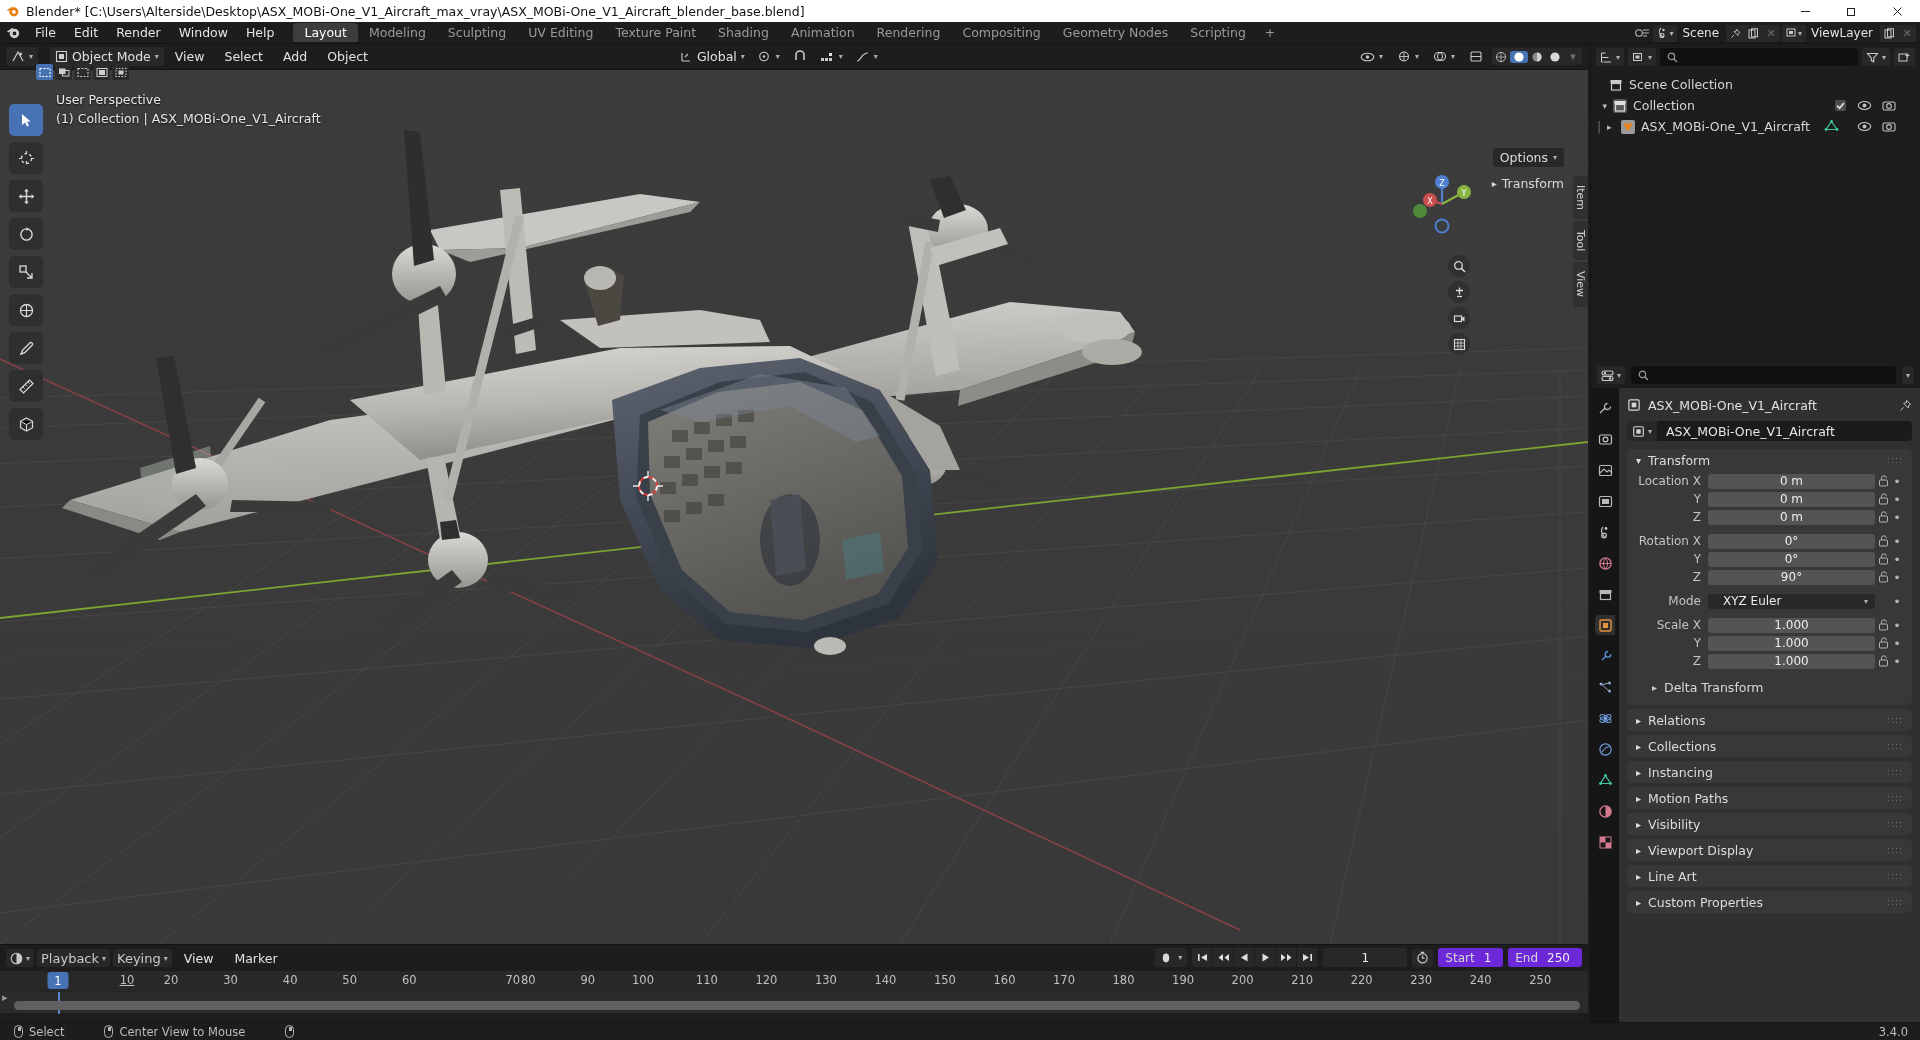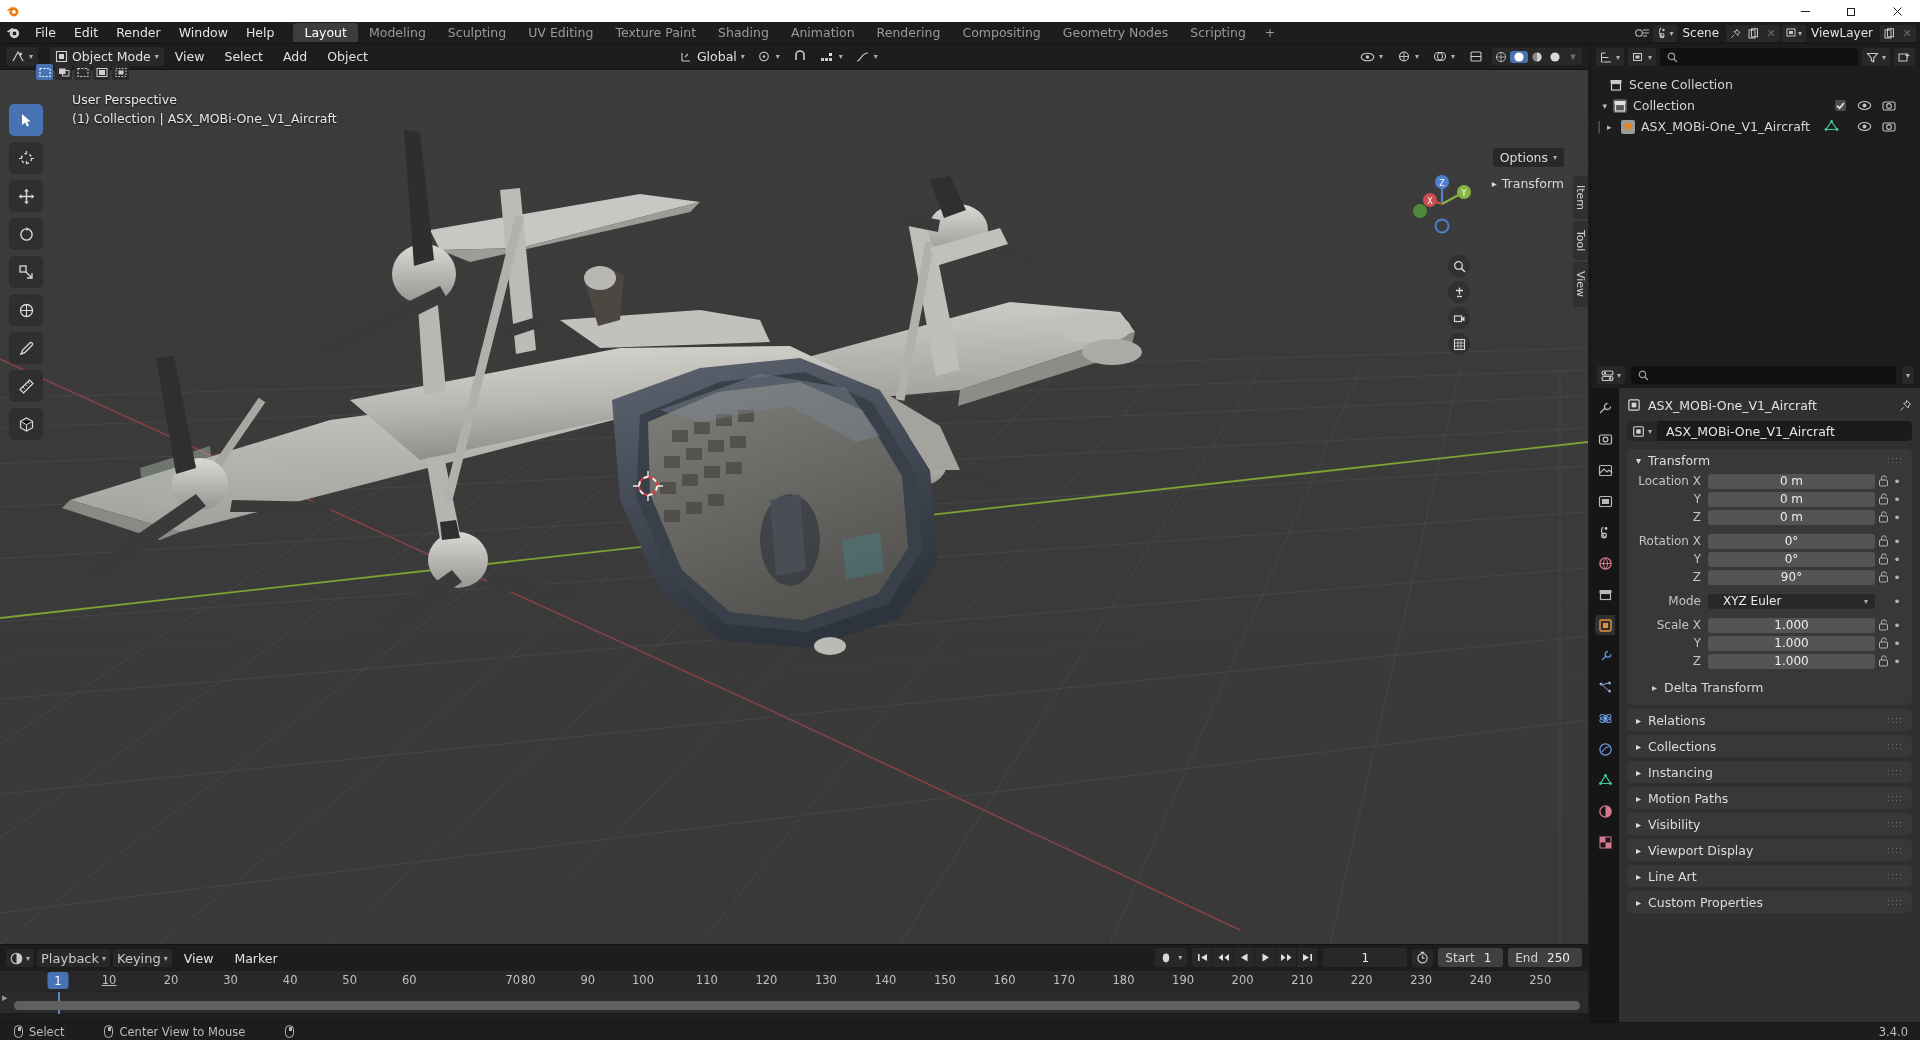--- a/index.html
+++ b/index.html
@@ -62,21 +62,21 @@
   .selmodes { position:absolute; left:36px; top:64px; display:flex; gap:2px; z-index:6;}
   .selmode { width:17px; height:16px; background:#2b2b2b; border-radius:2px;
              display:flex; align-items:center; justify-content:center;}
   .selmode.active { background:#4772b3; }
 
   
   .viewport {
     position:absolute; left:0; top:70px; width:1588px; height:874px;
     overflow:hidden; background:#3b3b3b;
   }
-  .vp-overlay-text { position:absolute; left:56px; top:20px; z-index:5; pointer-events:none;margin-left:16px; }
+  .vp-overlay-text { position:absolute; left:56px; top:20px; z-index:5; pointer-events:none; }
   .vp-overlay-text div { font-size:12.5px; color:#e8e8e8; text-shadow:0 1px 2px rgba(0,0,0,.8); line-height:19px;}
 
   
   .toolcol { position:absolute; left:9px; top:104px; width:34px; z-index:7;
              display:flex; flex-direction:column; gap:6px;}
   .tool { width:34px; height:32px; background:#2f2f2f; border-radius:5px;
           display:flex; align-items:center; justify-content:center; }
   .tool.active { background:#4772b3; }
 
   
@@ -150,21 +150,21 @@
   .timeline { position:absolute; left:0; top:944px; width:1588px; height:78px; background:#1d1d1d;
               border-top:1px solid #131313;}
   .tl-hdr { height:26px; display:flex; align-items:center; gap:3px; padding-left:6px;}
   .tl-right { position:absolute; right:6px; top:3px; display:flex; align-items:center; gap:5px;}
   .tl-keyset { display:flex; align-items:center; height:19px; background:#282828; border-radius:3px; padding:0 5px; gap:6px;}
   .tl-transport { display:flex; height:19px; background:#282828; border-radius:3px; overflow:hidden;}
   .tl-tbtn { width:21px; display:flex; align-items:center; justify-content:center; color:#e0e0e0;
              border-right:1px solid #1d1d1d;}
   .tl-frame { height:19px; width:84px; background:#282828; border-radius:3px; display:flex;
               align-items:center; justify-content:center; font-size:12px;}
-  .tl-range { height:19px; background:#404040; border-radius:3px; display:flex; align-items:center;}
+  .tl-range { height:19px; background:#6d28d9; border-radius:3px; display:flex; align-items:center;}
   .tl-range .rl { padding:0 7px; font-size:12px; color:#d5d5d5;}
   .tl-range .rv { padding:0 12px 0 2px; font-size:12px; color:#eaeaea;}
   .tl-ruler { position:relative; height:20px; background:#282828; }
   .tick { position:absolute; top:2px; font-size:11.5px; color:#c0c0c0; transform:translateX(-50%);}
   .tl-track { position:relative; height:22px; background:#2b2b2b; border-top:1px solid #232323;}
   .playhead { position:absolute; top:0; width:2px; background:#5a86c9; }
   .playhead-lbl { position:absolute; top:1px; height:17px; min-width:21px; padding:0 5px; background:#4772b3;
                   color:#fff; font-size:11.5px; border-radius:3px; display:flex; align-items:center;
                   justify-content:center; transform:translateX(-50%); }
   .tl-scroll { position:absolute; left:14px; right:8px; bottom:3px; height:9px; background:#606060;
@@ -186,20 +186,21 @@
 <body>
 
 <div class="app">
 
   <div class="titlebar">
     <svg class="blogo" viewBox="0 0 16 16">
       <circle cx="9" cy="9" r="5.2" fill="#e87d0d"></circle>
         <circle cx="9" cy="9" r="2.1" fill="#fff"></circle>
       <path d="M1 7 L7 3 L8 5 L2.5 8 Z" fill="#e87d0d"></path>
     </svg>
+    <span>Blender* [C:\Users\Alterside\Desktop\ASX_MOBi-One_V1_Aircraft_max_vray\ASX_MOBi-One_V1_Aircraft_blender_base.blend]</span>
     <div class="win-btns">
       <div class="win-btn">
         <svg width="11" height="11" viewBox="0 0 11 11">
             <path d="M1 5.5h9" stroke="#222" stroke-width="1"></path>
           </svg>
       </div>
       <div class="win-btn">
         <svg width="11" height="11" viewBox="0 0 11 11">
             <rect x="1.5" y="2.5" width="7" height="7" fill="none" stroke="#222" stroke-width="1"></rect>
           </svg>
@@ -1233,21 +1234,21 @@
           <span class="rv">1</span>
         </div>
         <div class="tl-range">
           <span class="rl">End</span>
           <span class="rv">250</span>
         </div>
       </div>
     </div>
 
     <div class="tl-ruler" id="tl-ruler">
-        <div class="tick" style="left: 109px; text-decoration: underline;">10</div>
+        <div class="tick" style="left: 127px; text-decoration: underline;">10</div>
         <div class="tick" style="left: 171.102px;">20</div>
         <div class="tick" style="left: 230.63px;">30</div>
         <div class="tick" style="left: 290.157px;">40</div>
         <div class="tick" style="left: 349.685px;">50</div>
         <div class="tick" style="left: 409.213px;">60</div>
         <div class="tick" style="left: 468.74px; margin-left: 44px;">70</div>
         <div class="tick" style="left: 528.268px;">80</div>
         <div class="tick" style="left: 587.795px;">90</div>
         <div class="tick" style="left: 643px;">100</div>
         <div class="tick" style="left: 706.85px;">110</div>

